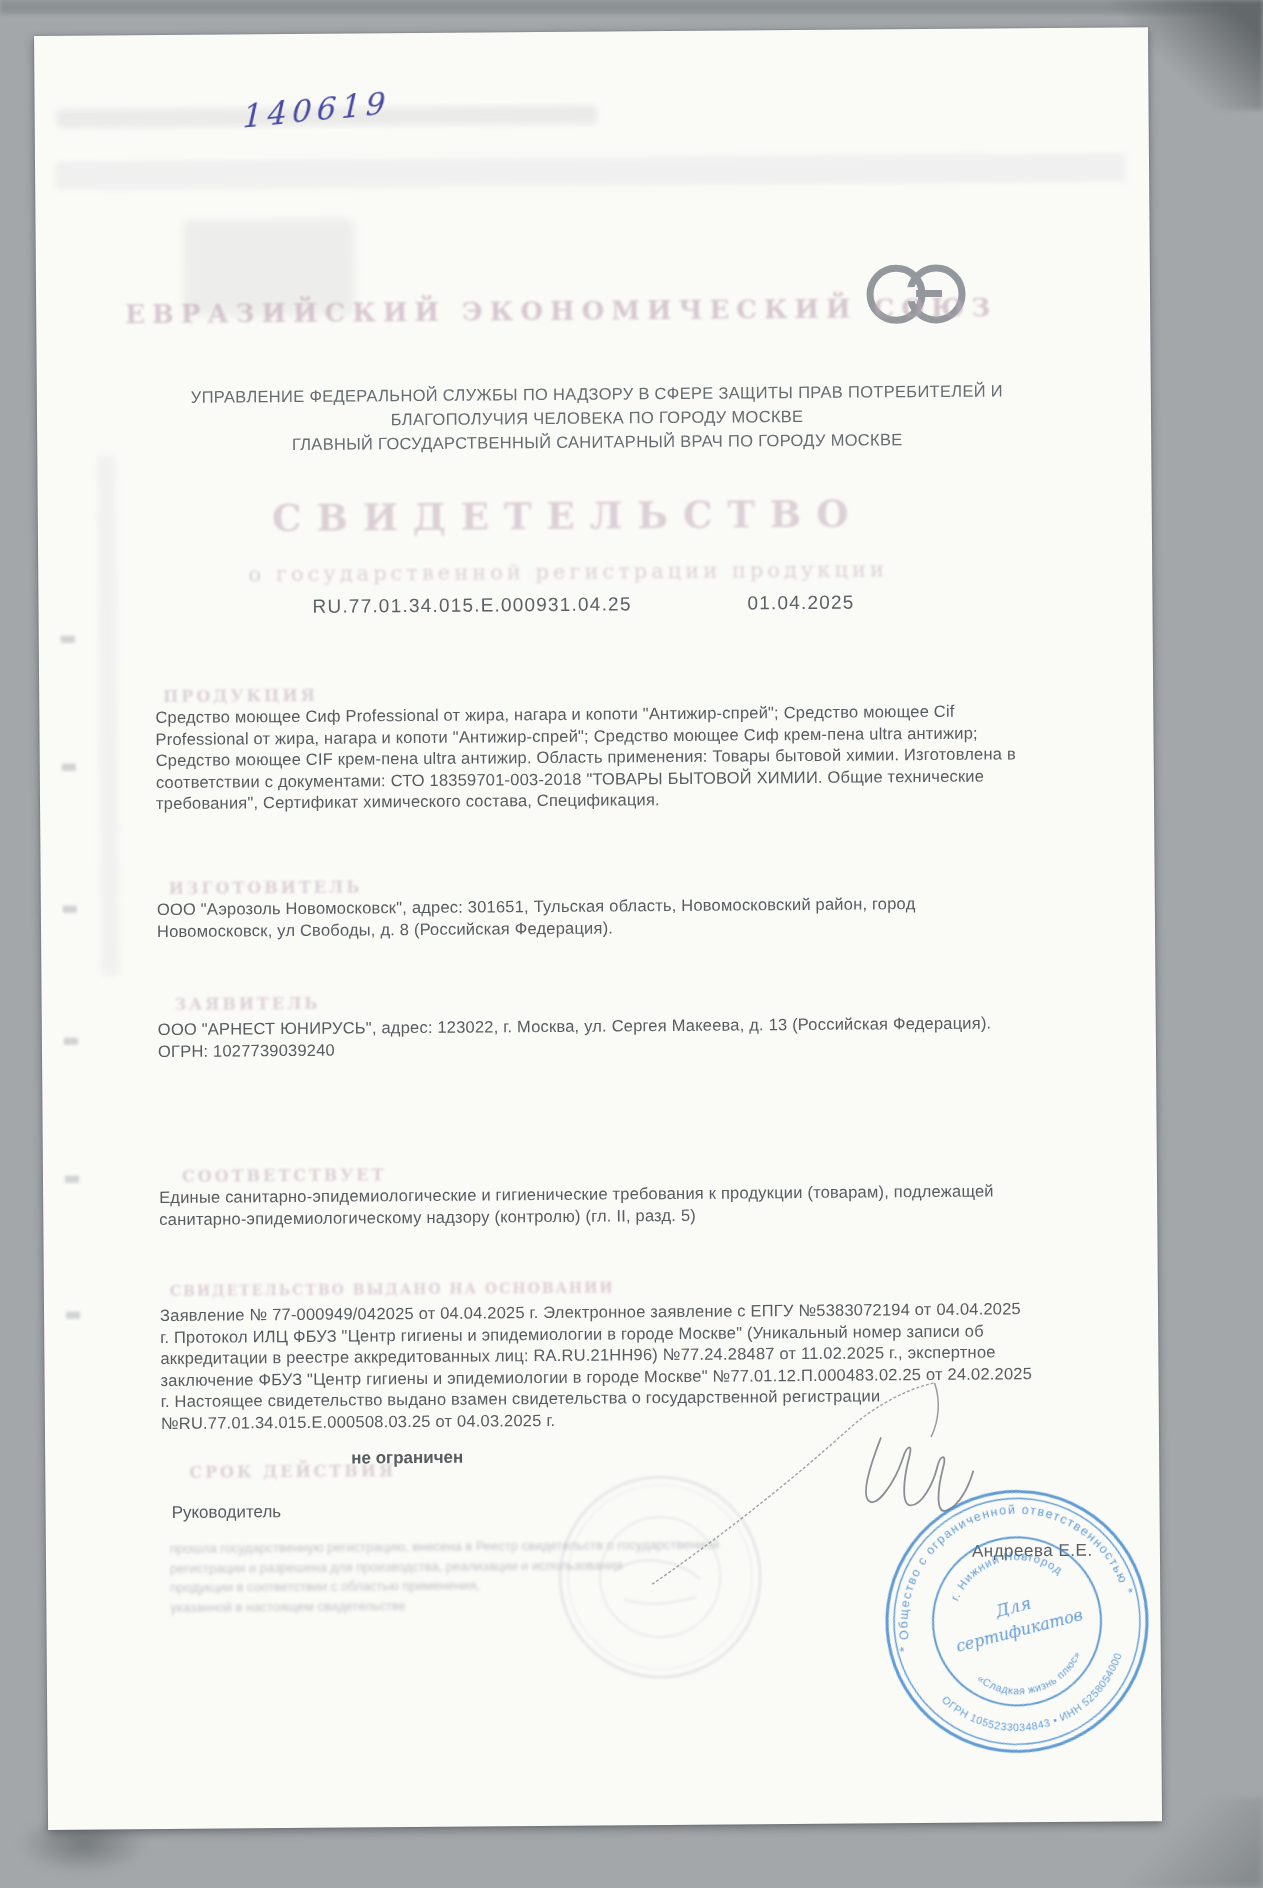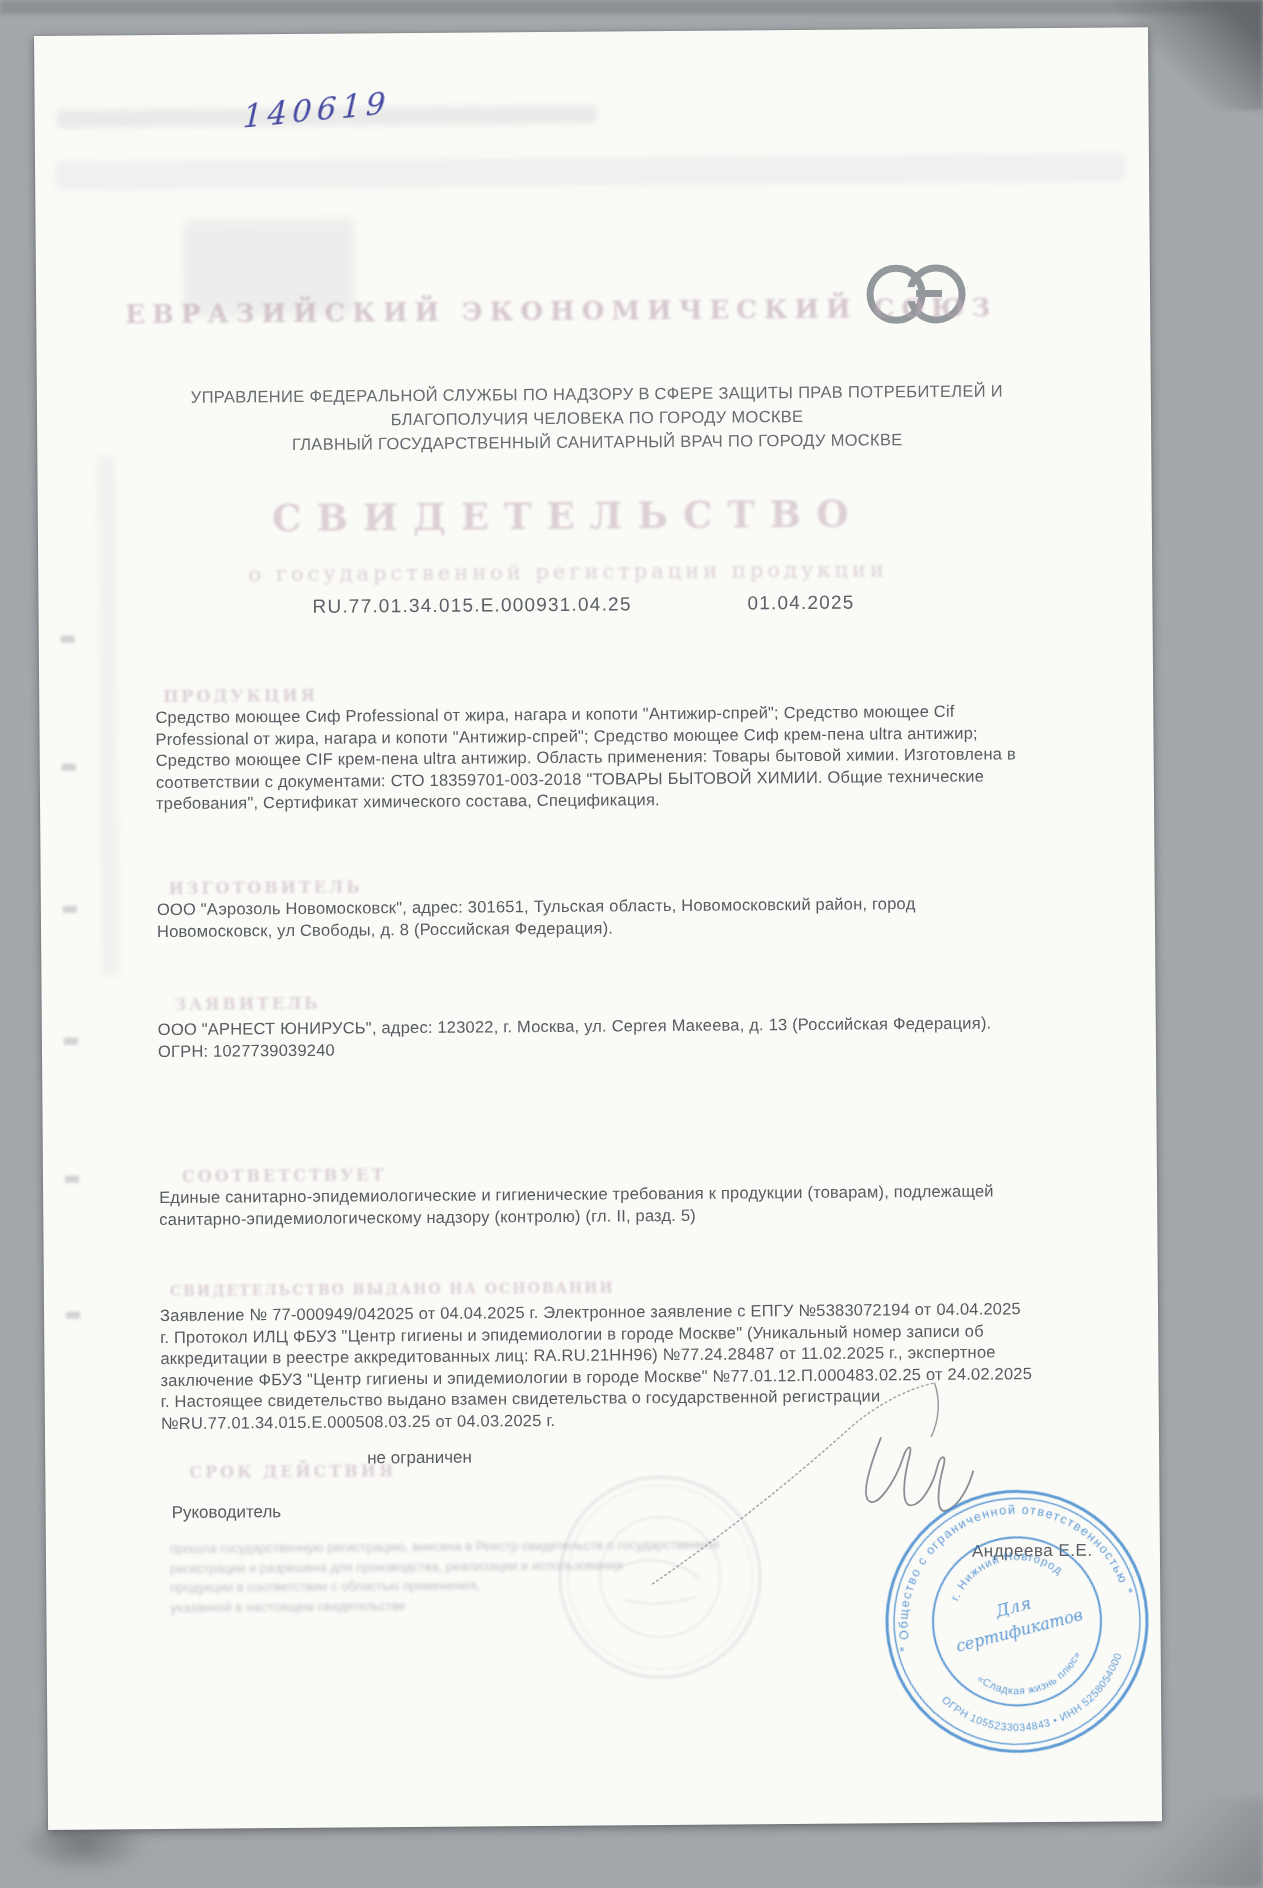--- a/index.html
+++ b/index.html
@@ -111,21 +111,21 @@
     <div class="para" style="top:984px;">ООО "АРНЕСТ ЮНИРУСЬ", адрес: 123022, г. Москва, ул. Сергея Макеева, д. 13 (Российская Федерация).
 ОГРН: 1027739039240</div>
 
     <div class="faded flabel" style="left:139px;top:1132px;">СООТВЕТСТВУЕТ</div>
     <div class="para" style="top:1152px;">Единые санитарно-эпидемиологические и гигиенические требования к продукции (товарам), подлежащей санитарно-эпидемиологическому надзору (контролю) (гл. II, разд. 5)</div>
 
     <div class="faded flabel" style="left:126px;top:1248px;font-size:14px;letter-spacing:2px;">СВИДЕТЕЛЬСТВО ВЫДАНО НА ОСНОВАНИИ</div>
     <div class="para" style="top:1270px;">Заявление № 77-000949/042025 от 04.04.2025 г. Электронное заявление с ЕПГУ №5383072194 от 04.04.2025 г. Протокол ИЛЦ ФБУЗ "Центр гигиены и эпидемиологии в городе Москве" (Уникальный номер записи об аккредитации в реестре аккредитованных лиц: RA.RU.21НН96) №77.24.28487 от 11.02.2025 г., экспертное заключение ФБУЗ "Центр гигиены и эпидемиологии в городе Москве" №77.01.12.П.000483.02.25 от 24.02.2025 г. Настоящее свидетельство выдано взамен свидетельства о государственной регистрации №RU.77.01.34.015.Е.000508.03.25 от 04.03.2025 г.</div>
 
     <div class="faded flabel" style="left:144px;top:1428px;">СРОК ДЕЙСТВИЯ</div>
-    <div class="small-label" style="left:322px;top:1415px;">не ограничен</div>
+    <div class="small-label" style="left:306px;top:1415px;font-weight:bold;">не ограничен</div>
 
     <div class="small-label" style="left:126px;top:1468px;text-align:center;">Руководитель</div>
     <div class="sig-name" style="left:926px;top:1492px;margin-top:21px;">Андреева Е.Е.</div>
 
     <div class="footer-faded">
       <div>прошла государственную регистрацию, внесена в Реестр свидетельств о государственной</div>
       <div>регистрации и разрешена для производства, реализации и использования</div>
       <div>продукции в соответствии с областью применения,</div>
       <div>указанной в настоящем свидетельстве</div>
     </div>

